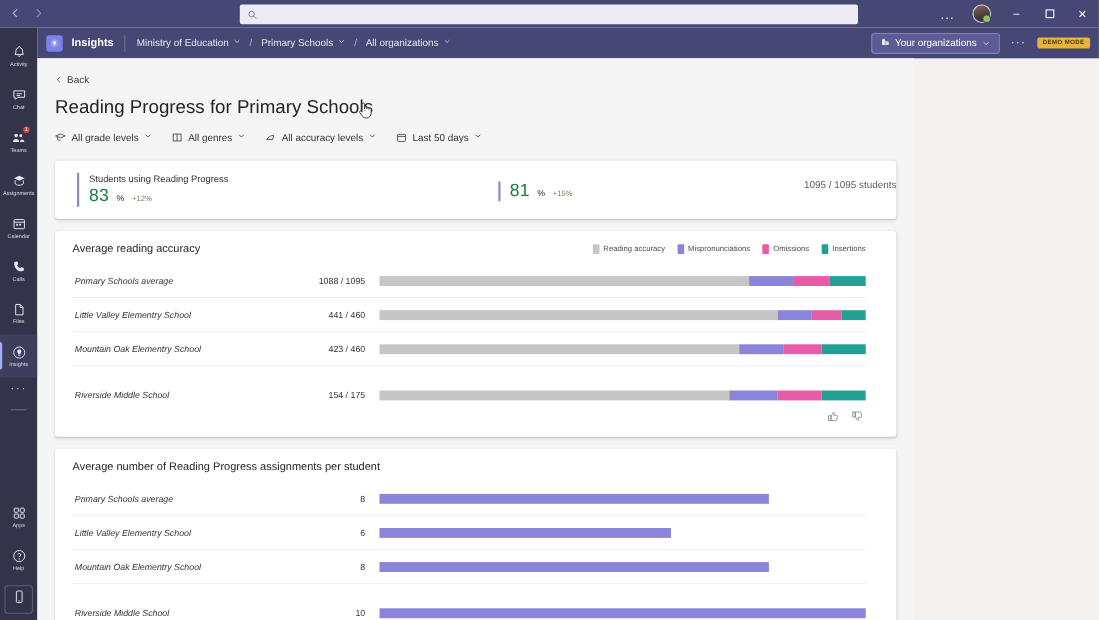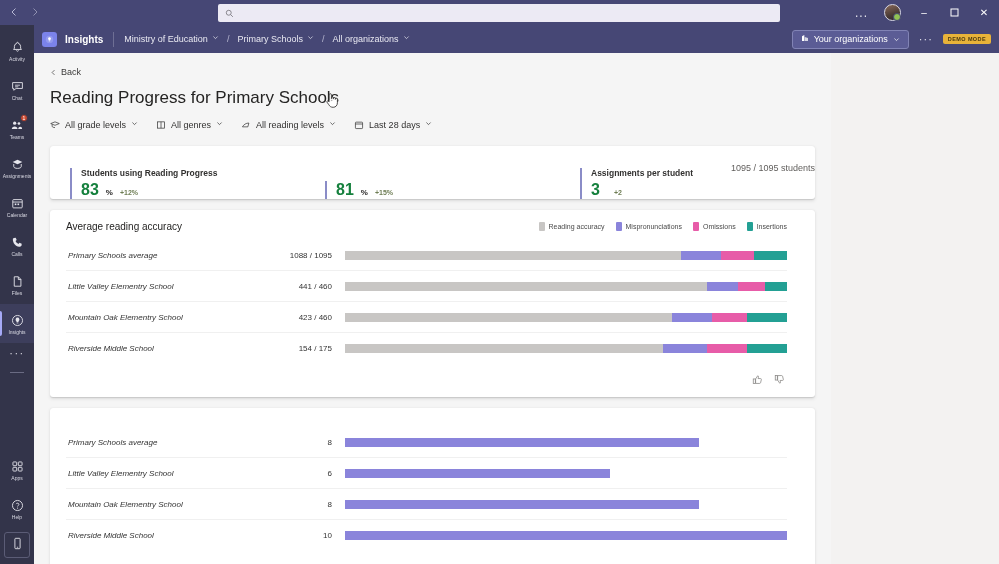--- a/index.html
+++ b/index.html
@@ -123,40 +123,40 @@
   }
   .students-count {
     position: absolute; right: 16px; top: 110px; font-size: 9px; color: #605e5c; text-align: center;
   }
   .cursor-hand { position: absolute; left: 290px; top: 38px; }
   
   .card {
     background: #fff; border-radius: 3px; margin: 0 16px 11px 16px;
     box-shadow: 0 0.3px 0.9px rgba(0,0,0,.10), 0 1.6px 3.6px rgba(0,0,0,.10);
   }
-  .kpi-card { display: flex; height: 53px; align-items: flex-end; margin-top: 16px; font-weight: bold; }
+  .kpi-card { display: flex; height: 53px; align-items: center; margin-top: 16px; }
   .kpi { flex: 1; padding-left: 20px; }
   .kpi-inner { border-left: 2px solid #8a8cc7; padding-left: 9px; }
   .kpi-label { font-size: 8.5px; color: #323130; }
   .kpi-row { display: flex; align-items: baseline; gap: 7px; margin-top: 3px; }
   .kpi-value { font-size: 16px; color: #15803d; }
   .kpi-unit { font-size: 8px; color: #201f1e; }
   .kpi-delta { font-size: 7px; color: #6f7e55; }
   .chart-card { padding: 11px 28px 8px 16px; }
   .chart-head { display: flex; align-items: center; }
   .chart-title { font-size: 10px; color: #252423; }
   .legend { margin-left: auto; display: flex; gap: 11px; align-items: center; }
   .legend-item { display: flex; align-items: center; gap: 4px; font-size: 7px; color: #4a4a4a; }
   .legend-sw { width: 6px; height: 8px; border-radius: 1px; }
   .rows { margin-top: 8px; }
   .brow {
     display: flex; align-items: center; height: 31px;
     border-bottom: 1px solid #f0f0f0;
   }
-  .brow:last-child { border-bottom: none; }
+  .brow:last-child { border-bottom: none; align-items: flex-end; }
   .brow-name { width: 214px; font-size: 8px; color: #333; padding-left: 2px; font-style: italic; }
   .brow-val { width: 52px; text-align: right; font-size: 8px; color: #333; }
   .brow-bar { flex: 1; height: 9px; display: flex; margin-left: 13px; }
   .seg { height: 9px; }
   .seg.acc { background: #c8c6c4; }
   .seg.mis { background: #8a84db; }
   .seg.omi { background: #e75ca8; }
   .seg.ins { background: #23a094; }
   .bar-single { background: #8a84db; height: 9px; }
   .feedback { display: flex; justify-content: flex-end; gap: 11px; padding: 7px 2px 0 0; }
@@ -398,31 +398,31 @@
         </svg>
       <span>All genres</span>
       <svg class="chev" viewBox="0 0 10 10">
           <path d="M2 3.6 L5 6.6 L8 3.6" stroke="#333" stroke-width="1" fill="none"></path>
         </svg>
     </div>
     <div class="filter">
       <svg width="10" height="10" viewBox="0 0 14 14">
           <path d="M2 9.6c2-3.4 5-5.2 9-5.4l-1.4 5.4z" fill="none" stroke="#333" stroke-width="1"></path>
         </svg>
-      <span>All reading levels</span>
+      <span>All accuracy levels</span>
       <svg class="chev" viewBox="0 0 10 10">
           <path d="M2 3.6 L5 6.6 L8 3.6" stroke="#333" stroke-width="1" fill="none"></path>
         </svg>
     </div>
     <div class="filter">
       <svg width="10" height="10" viewBox="0 0 14 14">
           <rect x="2" y="3" width="10" height="9" rx="1" fill="none" stroke="#333" stroke-width="1"></rect>
           <path d="M2 5.6h10" stroke="#333" stroke-width="1"></path>
         </svg>
-      <span>Last 28 days</span>
+      <span>Last 50 days</span>
       <svg class="chev" viewBox="0 0 10 10">
           <path d="M2 3.6 L5 6.6 L8 3.6" stroke="#333" stroke-width="1" fill="none"></path>
         </svg>
     </div>
   </div>
 
   <div class="students-count">1095 / 1095 students</div>
 
   <div class="cursor-hand">
     <svg width="16" height="19" viewBox="0 0 16 19">
@@ -440,30 +440,20 @@
           <span class="kpi-delta">+12%</span>
         </div>
       </div>
     </div>
     <div class="kpi">
       <div class="kpi-inner">
         <div class="kpi-row">
           <span class="kpi-value">81</span>
           <span class="kpi-unit">%</span>
           <span class="kpi-delta">+15%</span>
-        </div>
-      </div>
-    </div>
-    <div class="kpi">
-      <div class="kpi-inner">
-        <div class="kpi-label">Assignments per student</div>
-        <div class="kpi-row">
-          <span class="kpi-value">3</span>
-          <span class="kpi-unit"></span>
-          <span class="kpi-delta">+2</span>
         </div>
       </div>
     </div>
   </div>
 
   <div class="card chart-card">
     <div class="chart-head">
       <div class="chart-title">Average reading accuracy</div>
       <div class="legend">
         <div class="legend-item">
@@ -536,20 +526,23 @@
       <span class="fb-icon">
         <svg width="11" height="11" viewBox="0 0 14 14">
             <path d="M4.6 2v5.7l2.6 4c.9 0 1.2-.7 1-1.6l-.5-1.9h3.1c.8 0 1.3-.6 1.1-1.3l-1-4c-.1-.5-.6-.9-1.2-.9z" fill="none" stroke="#8a8886" stroke-width="1"></path>
             <rect x="1.6" y="2" width="2.6" height="5.7" fill="none" stroke="#8a8886" stroke-width="1"></rect>
           </svg>
       </span>
     </div>
   </div>
 
   <div class="card chart-card">
+    <div class="chart-head">
+      <div class="chart-title">Average number of Reading Progress assignments per student</div>
+    </div>
     <div class="rows" id="single-rows">
         <div class="brow">
           <div class="brow-name">Primary Schools average</div>
           <div class="brow-val">8</div>
           <div class="brow-bar">
             <div class="bar-single" style="width: 80%;"></div>
           </div>
         </div>
         <div class="brow">
           <div class="brow-name">Little Valley Elementry School</div>

